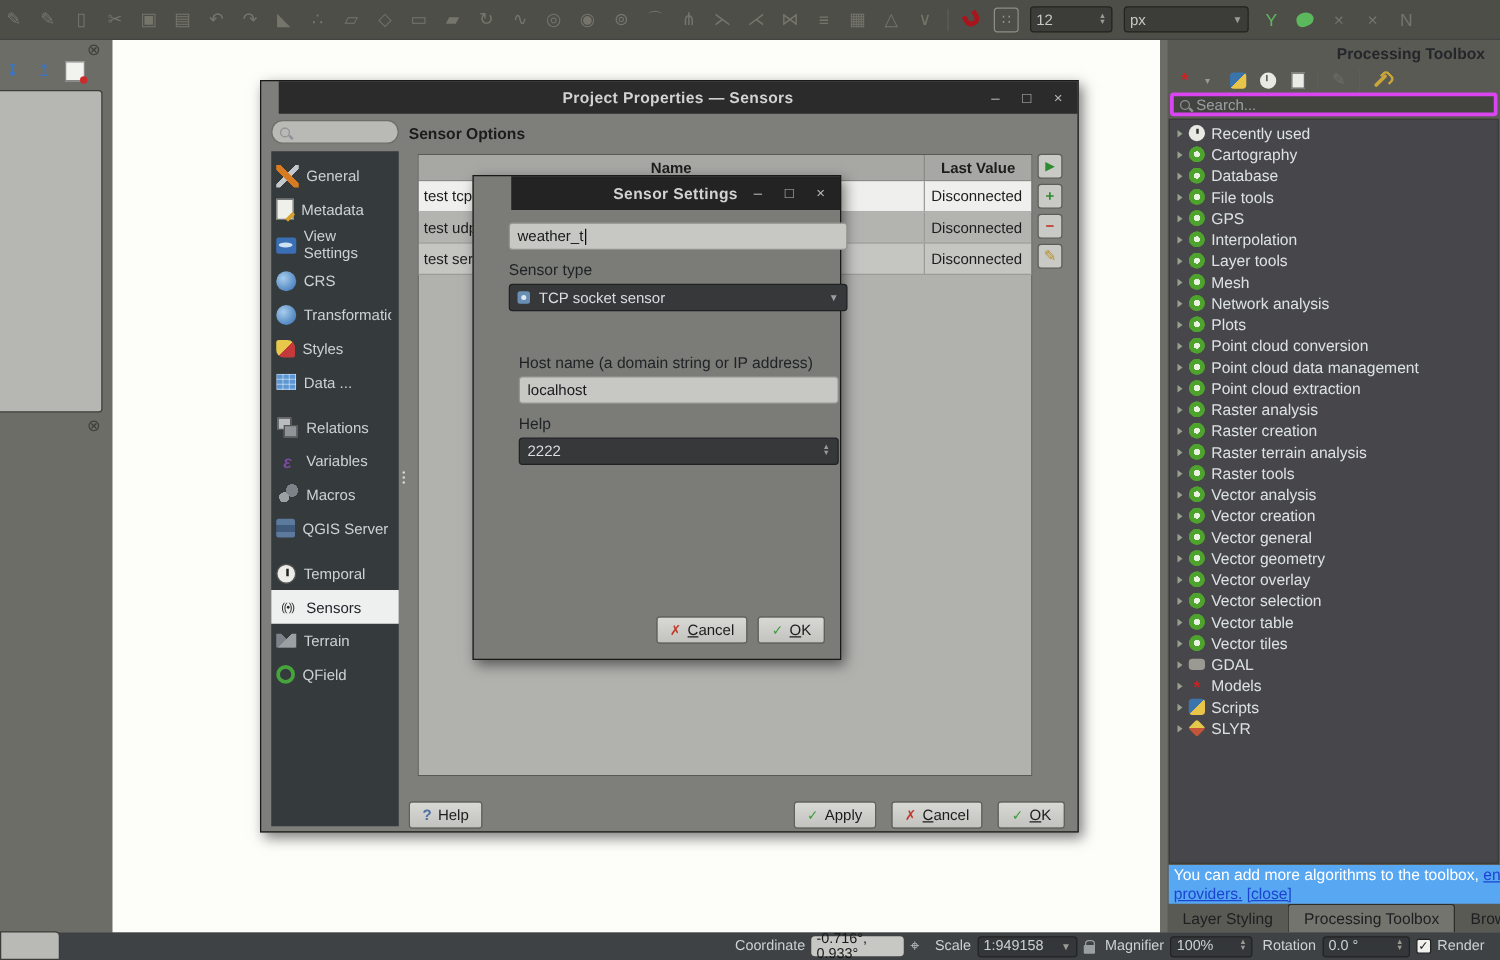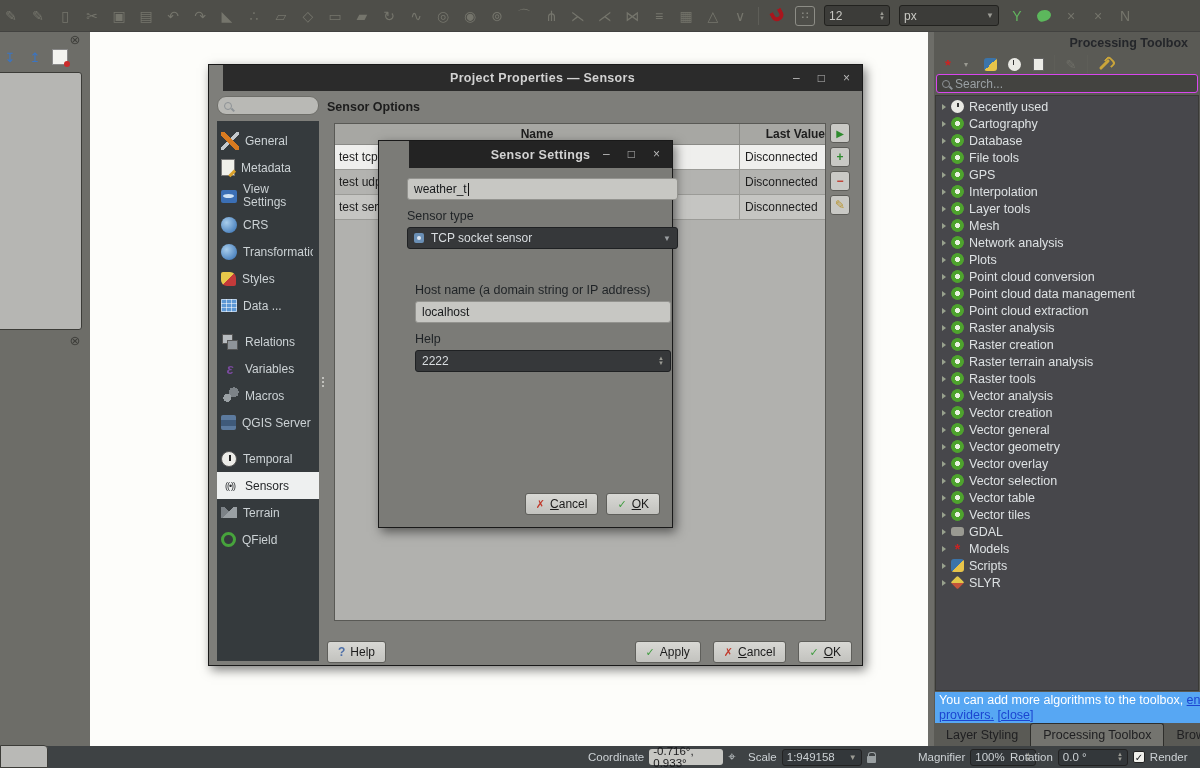--- a/index.html
+++ b/index.html
@@ -38,21 +38,21 @@
   .rp-toolbar { position:absolute; left:6px; top:22px; display:flex; align-items:center; gap:8px; height:20px; }
   .rp-ic { display:flex; align-items:center; justify-content:center; width:16px; height:16px; font-size:13px; }
   .ic-models { color:#c22; font-weight:bold; font-size:15px; }
   .ic-python { width:13px; height:13px; border-radius:3px; background:linear-gradient(135deg,#3b74aa 50%,#e8c44a 50%); }
   .ic-clock { width:13px; height:13px; border-radius:50%; background:#e9e9e4; border:1px solid #55555            0; position:relative; }
   .ic-clock::after { content:""; position:absolute; left:5px; top:2px; width:1.5px; height:5px; background:#333; }
   .ic-doc { width:11px; height:13px; background:#ececе7; background:#ecece7; border:1px solid #666; }
   .ic-dim { color:#6f6f68; }
   .ic-wrench { width:3px; height:13px; background:#caa53a; border-radius:2px; transform:rotate(45deg); position:relative; }
   .ic-wrench::after { content:""; position:absolute; top:-3px; left:-2px; width:7px; height:5px; border:2px solid #caa53a; border-bottom:none; border-radius:4px 4px 0 0; }
-  .rp-search { position:absolute; left:2px; top:42px; width:262px; height:19px; background:#434340; border:1px solid #d946ef; border-radius:3px; display:flex; align-items:center; gap:5px; padding:0 5px; color:#9aa0a4; }
+  .rp-search { position:absolute; left:2px; top:42px; width:262px; height:19px; background:#434340; border:3px solid #d946ef; border-radius:3px; display:flex; align-items:center; gap:5px; padding:0 5px; color:#9aa0a4; }
   .mag-icon { width:8px; height:8px; border:1.5px solid #8d9296; border-radius:50%; position:relative; flex:0 0 auto; }
   .mag-icon::after { content:""; position:absolute; left:6px; top:6px; width:4px; height:1.5px; background:#8d9296; transform:rotate(45deg); }
   .rp-tree { position:absolute; left:1px; top:63px; width:264px; height:596px; background:#47474b; border:1px solid #3a3a37; overflow:hidden; padding-top:2px; }
   .tree-item { display:flex; align-items:center; height:17px; gap:5px; padding-left:6px; }
   .expander { width:0; height:0; border-left:4px solid #98a18e; border-top:3.5px solid transparent; border-bottom:3.5px solid transparent; flex:0 0 auto; }
   .ci { width:13px; height:13px; flex:0 0 auto; border-radius:50%; display:flex; align-items:center; justify-content:center; font-size:10px; }
   .ci.q { background:radial-gradient(circle at 50% 50%, #e9f2e0 0 2.5px, #4ea32d 2.5px 6.5px, transparent 6.5px); }
   .ci.clock { background:#e9e9e4; position:relative; }
   .ci.clock::after { content:""; position:absolute; left:6px; top:3px; width:1.5px; height:4px; background:#333; }
   .ci.gdal { background:#9a9a92; border-radius:3px; height:9px; }
@@ -113,21 +113,21 @@
   .si.sensors { font-size:9px; letter-spacing:-1px; color:#d7dde0; }
   .side-item.selected .si.sensors { color:#2a2d30; }
   .si.terrain { background:linear-gradient(135deg,transparent 45%,#9aa0a4 45%),linear-gradient(-135deg,transparent 45%,#7c8287 45%); width:16px; height:11px; }
   .si.qfield { border:3px solid #47a33c; border-radius:50%; width:15px; height:15px; }
   .pp-splitter { position:absolute; left:111px; top:306px; width:5px; height:22px; display:flex; flex-direction:column; align-items:center; justify-content:center; gap:2px; }
   .pp-splitter i { width:2px; height:2px; background:#d9d9d5; border-radius:50%; }
 
   .pp-table { position:absolute; left:125px; top:58px; width:492px; height:498px; background:#b1b1ae; border:1px solid #595955; }
   .pt-header { display:flex; height:21px; background:#a7a7a3; border-bottom:1px solid #8a8a86; font-weight:bold; }
   .pt-header .c1 { width:405px; text-align:center; line-height:21px; border-right:1px solid #8a8a86; }
-  .pt-header .c2 { width:85px; text-align:right; line-height:21px; }
+  .pt-header .c2 { width:85px; text-align:center; line-height:21px; }
   .pt-row { display:flex; height:25px; border-bottom:1px solid #9b9b97; }
   .pt-row .c1 { width:405px; padding-left:4px; line-height:25px; border-right:1px solid #9b9b97; white-space:nowrap; overflow:hidden; }
   .pt-row .c2 { width:85px; padding-left:5px; line-height:25px; white-space:nowrap; }
   .pt-row.row-sel { background:#efefed; }
   .pt-row.row-a { background:#b3b3b0; }
   .pt-row.row-b { background:#c5c5c2; }
 
   .pp-actions { position:absolute; left:621px; top:58px; display:flex; flex-direction:column; gap:4px; }
   .act-btn { width:20px; height:20px; background:#c9c9c5; border:1px solid #5c5c58; border-radius:3px; display:flex; align-items:center; justify-content:center; font-size:12px; font-weight:bold; }
   .act-play { color:#2e8b2e; font-size:10px; }
@@ -491,21 +491,21 @@
       <span class="track-icon">⌖</span>
     </div>
     <div class="sb" style="left:748px;">
       <span>Scale</span>
       <span class="sb-dark" style="width:80px;">
         <span>1:949158</span>
         <span class="combo-arrow" style="margin-left:auto;">▼</span>
       </span>
       <span class="lock-icon"></span>
     </div>
-    <div class="sb" style="left:918px;align-items:center;">
+    <div class="sb" style="left:884px;align-items:center;">
       <span>Magnifier</span>
       <span class="sb-dark" style="width:66px;">
         <span>100%</span>
         <span class="spin-arrows" style="margin-left:auto;">
             <span>▲</span>
             <span>▼</span>
           </span>
       </span>
     </div>
     <div class="sb" style="left:1010px;">

